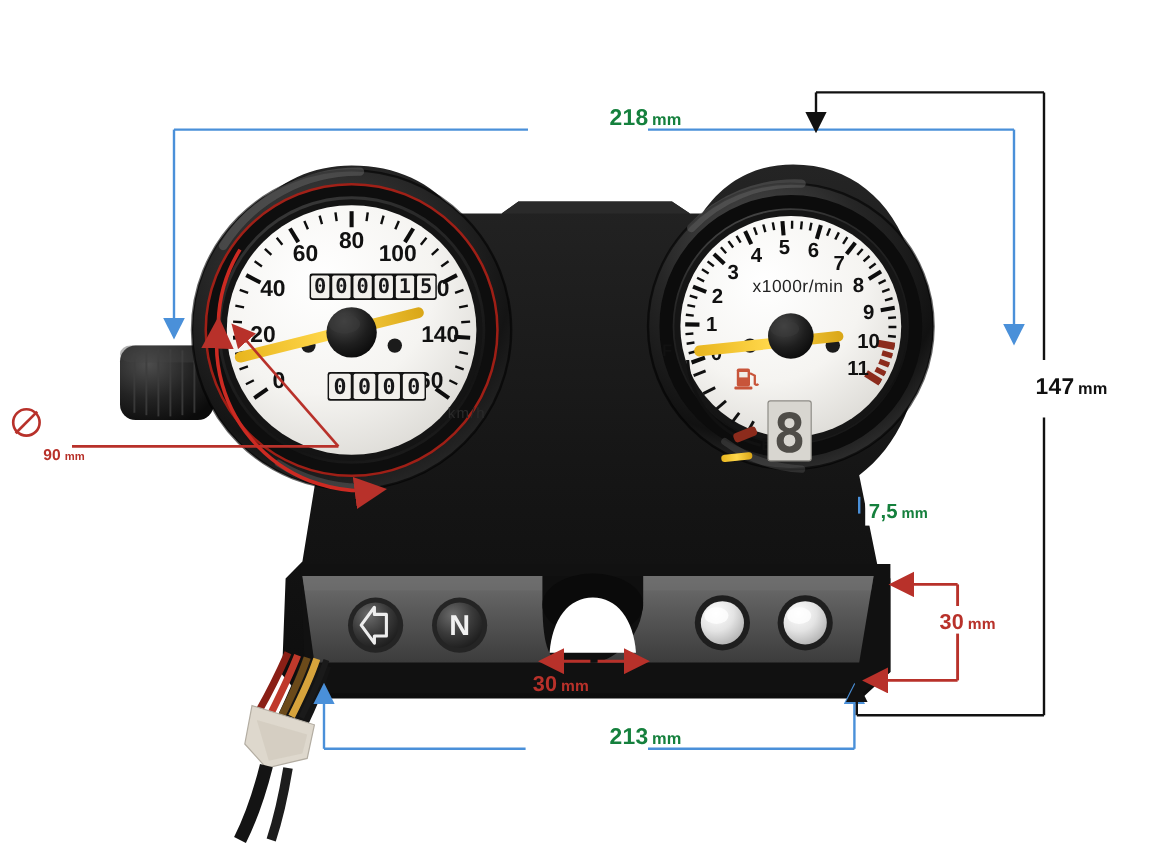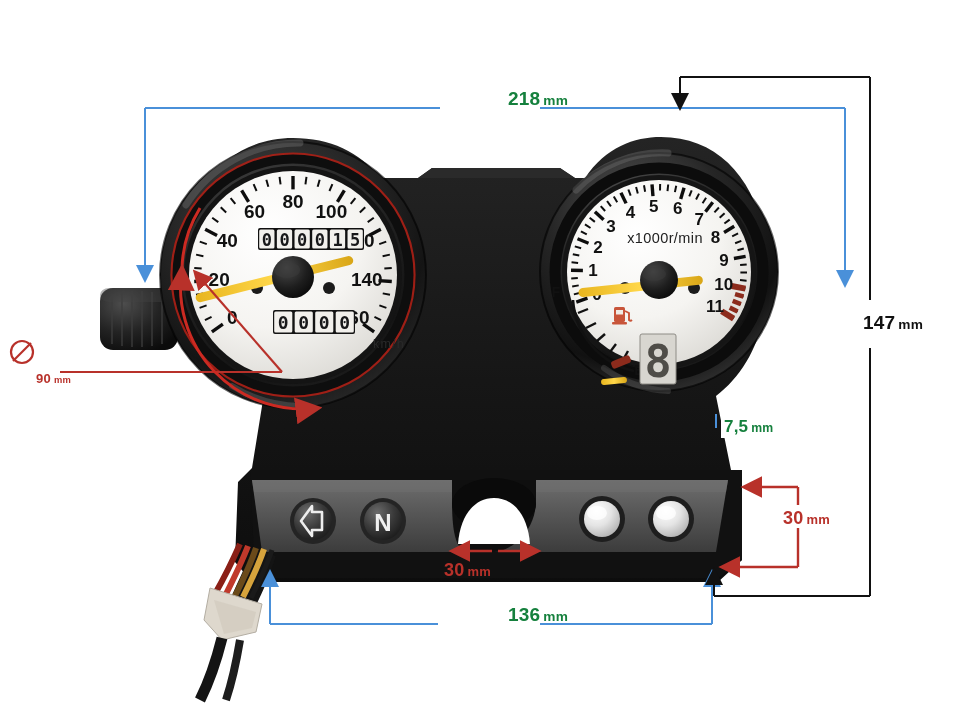--- a/index.html
+++ b/index.html
@@ -487,21 +487,21 @@
 
   <div class="dim-label dim-blue" style="left:462px; top:88px;  font-size:19px;">
     <span>218</span><span class="unit">mm</span>
   </div>
 
   <div class="dim-label dim-black" style="left:851px; top:312px; font-size:19px;">
     <span>147</span><span class="unit">mm</span>
   </div>
 
   <div class="dim-label dim-blue" style="left:462px; top:604px; font-size:19px;">
-    <span>136</span><span class="unit">mm</span>
+    <span>213</span><span class="unit">mm</span>
   </div>
 
   <div class="dim-label dim-red" style="left:36px;  top:343px; font-size:13px;margin-top:28px;">
     <span>90</span><span class="unit">mm</span>
   </div>
 
   <div class="dim-label dim-red" style="left:444px; top:560px; font-size:18px;">
     <span>30</span><span class="unit">mm</span>
   </div>
 

